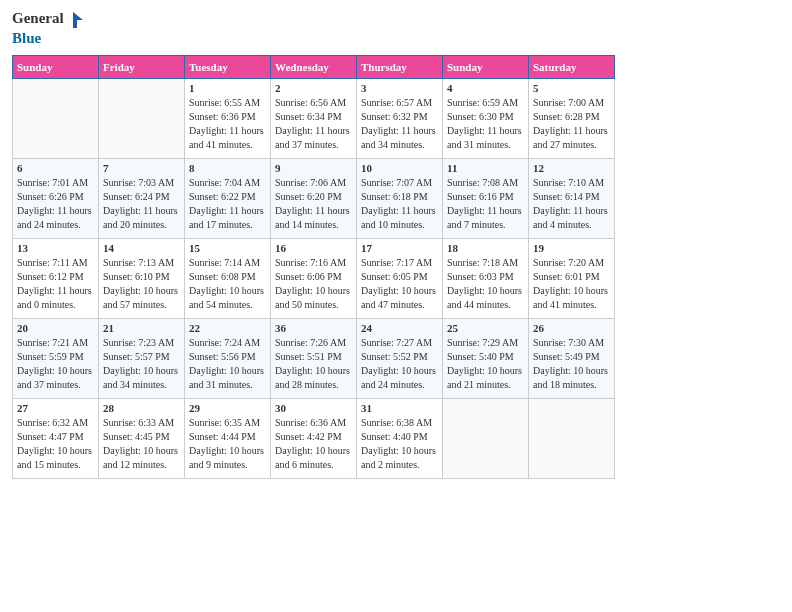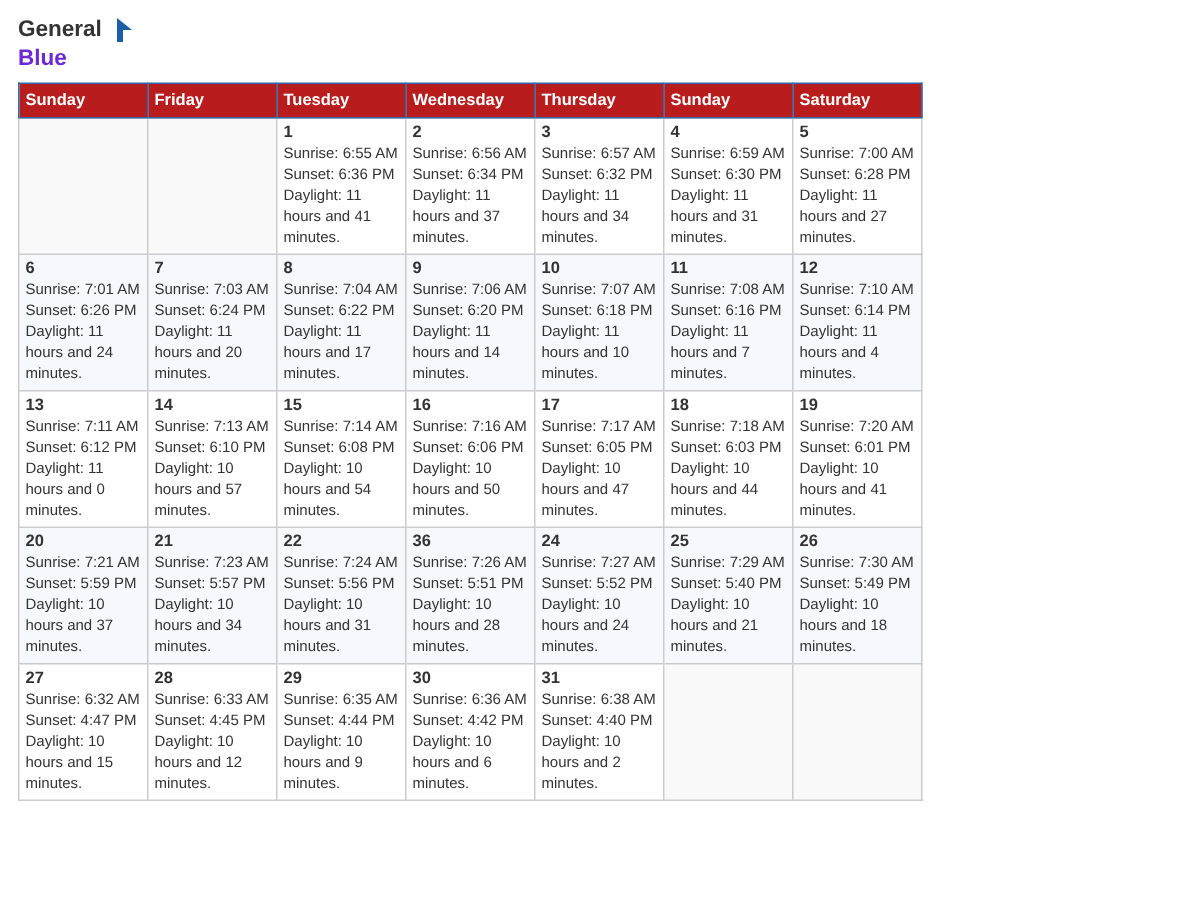--- a/index.html
+++ b/index.html
@@ -6,20 +6,21 @@
     body {
       font-family: Arial, sans-serif;
       background: #fff;
       width: 792px;
       height: 612px;
       overflow: hidden;
     }
     .container {
       width: 627px;
       padding: 10px 12px 8px 12px;
+      font-family: Liberation Serif, serif;
     }
     .header {
       display: flex;
       justify-content: space-between;
       align-items: flex-start;
       margin-bottom: 8px;
     }
     .logo {
       display: flex;
       align-items: center;
@@ -37,21 +38,21 @@
     .subtitle {
       font-size: 14px;
       color: #555;
     }
     table {
       width: 100%;
       border-collapse: collapse;
       table-layout: fixed;
     }
     thead tr th {
-      background-color: #b91c1c;
+      background-color: #ec4899;
       color: #fff;
       font-size: 11px;
       font-weight: bold;
       padding: 5px 4px;
       text-align: left;
       border: 1px solid #2d6aad;
     }
     tbody tr td {
       vertical-align: top;
       border: 1px solid #ccc;
@@ -85,21 +86,21 @@
 <div class="container">
   <div class="header">
     <div class="logo">
   <div style="line-height:1.15; font-size:15px;">
     <span style="font-weight:bold; color:#333;">General</span>
     <svg style="display:inline-block; vertical-align:middle; margin-left:2px;" width="18" height="20" viewBox="0 0 18 20">
       <polygon points="4,2 14,10 4,10" fill="#1a5fa8"></polygon>
       <rect x="4" y="10" width="4" height="8" fill="#1a5fa8"></rect>
     </svg>
     <br>
-    <span style="font-weight:bold; color:#6d28d9;">Blue</span>
+    <span style="font-weight:bold; color:#0369a1;">Blue</span>
   </div>
 </div>
     <div class="title-block">
       <div class="month-title"></div>
       <div class="subtitle"></div>
     </div>
   </div>
 
   <table>
     <thead>

